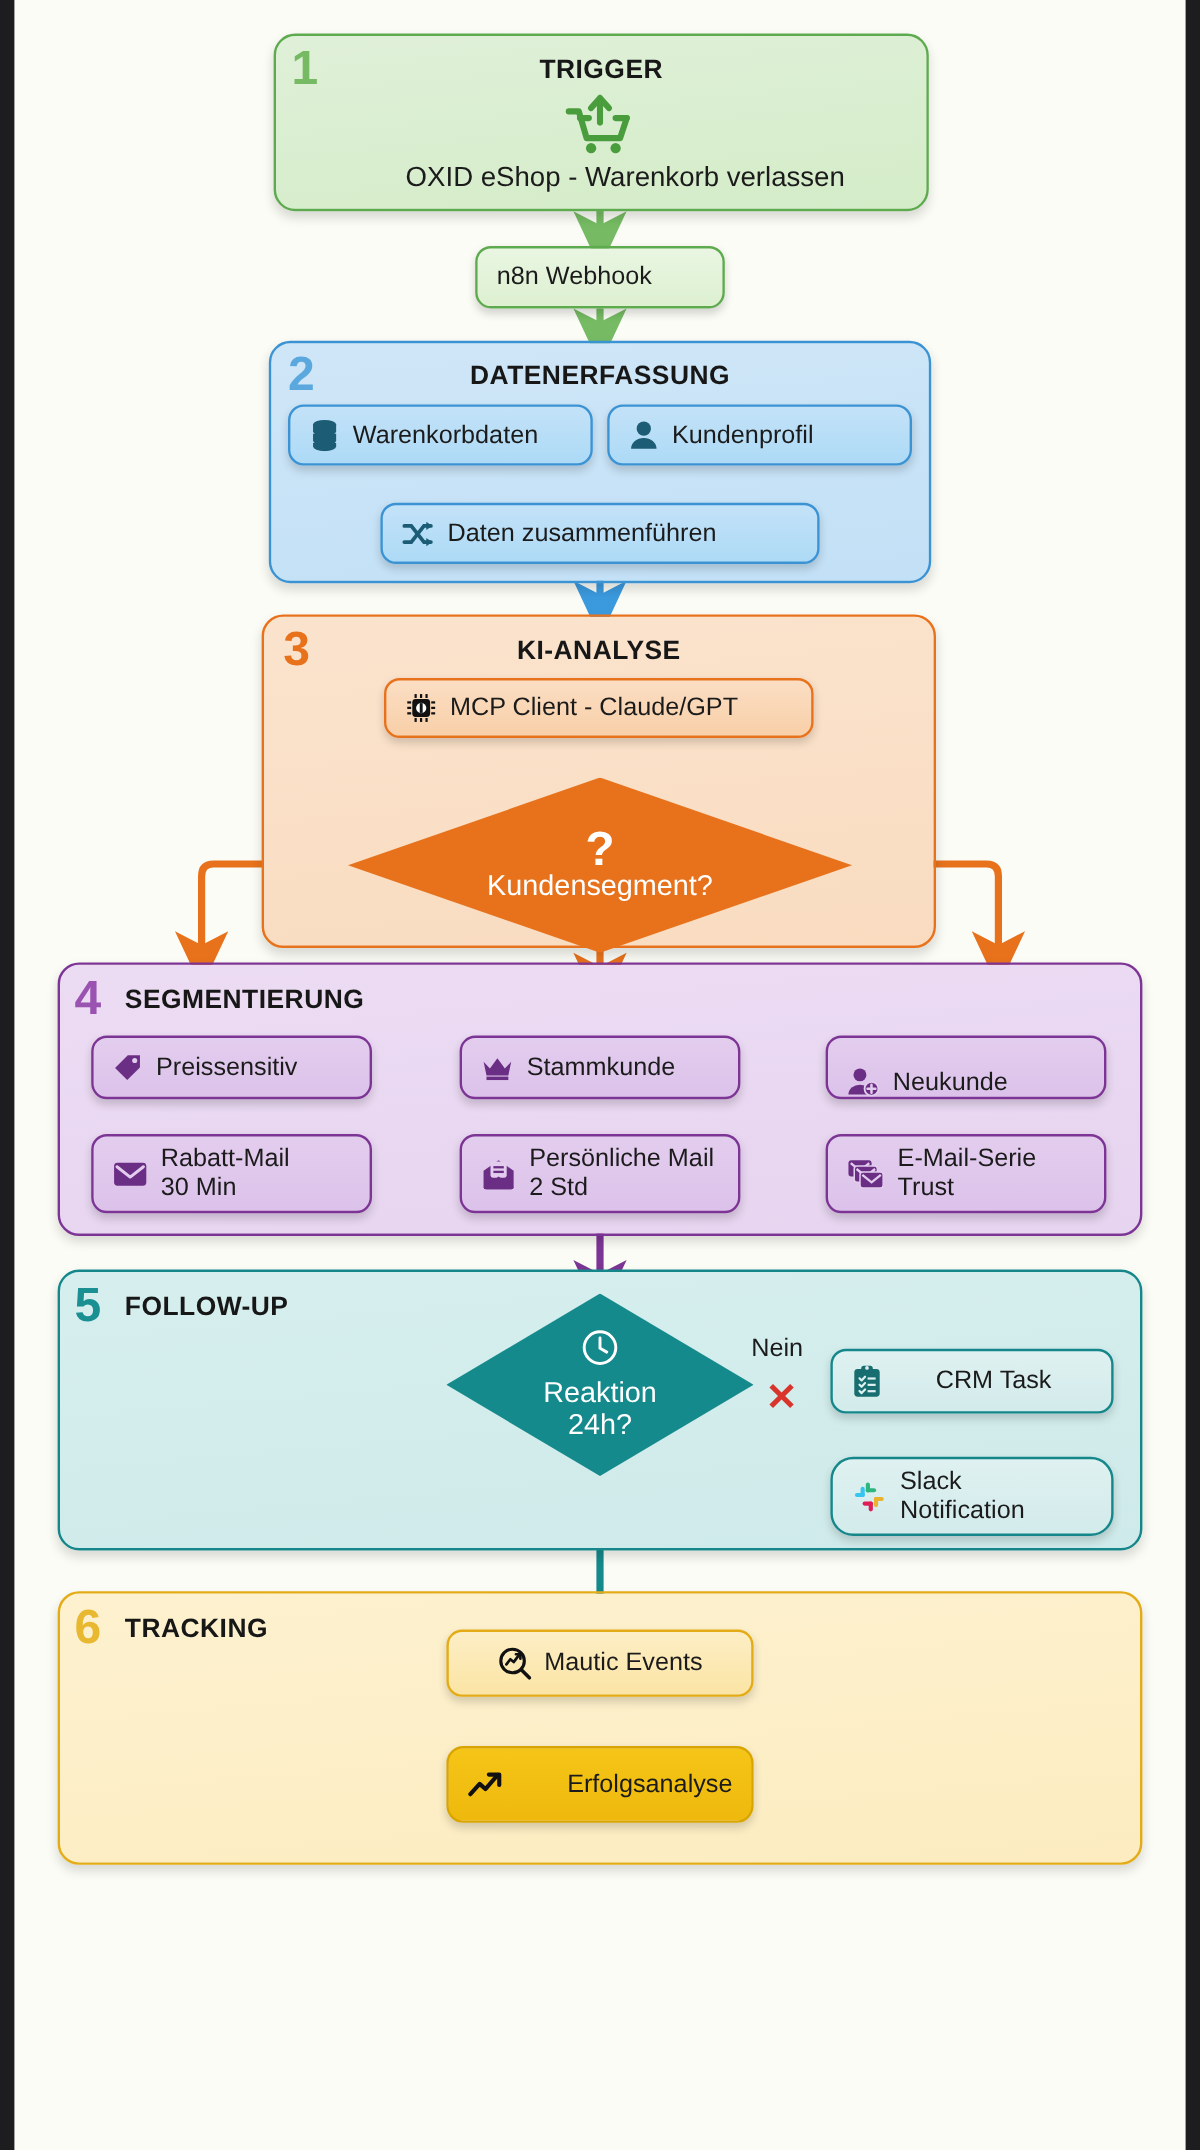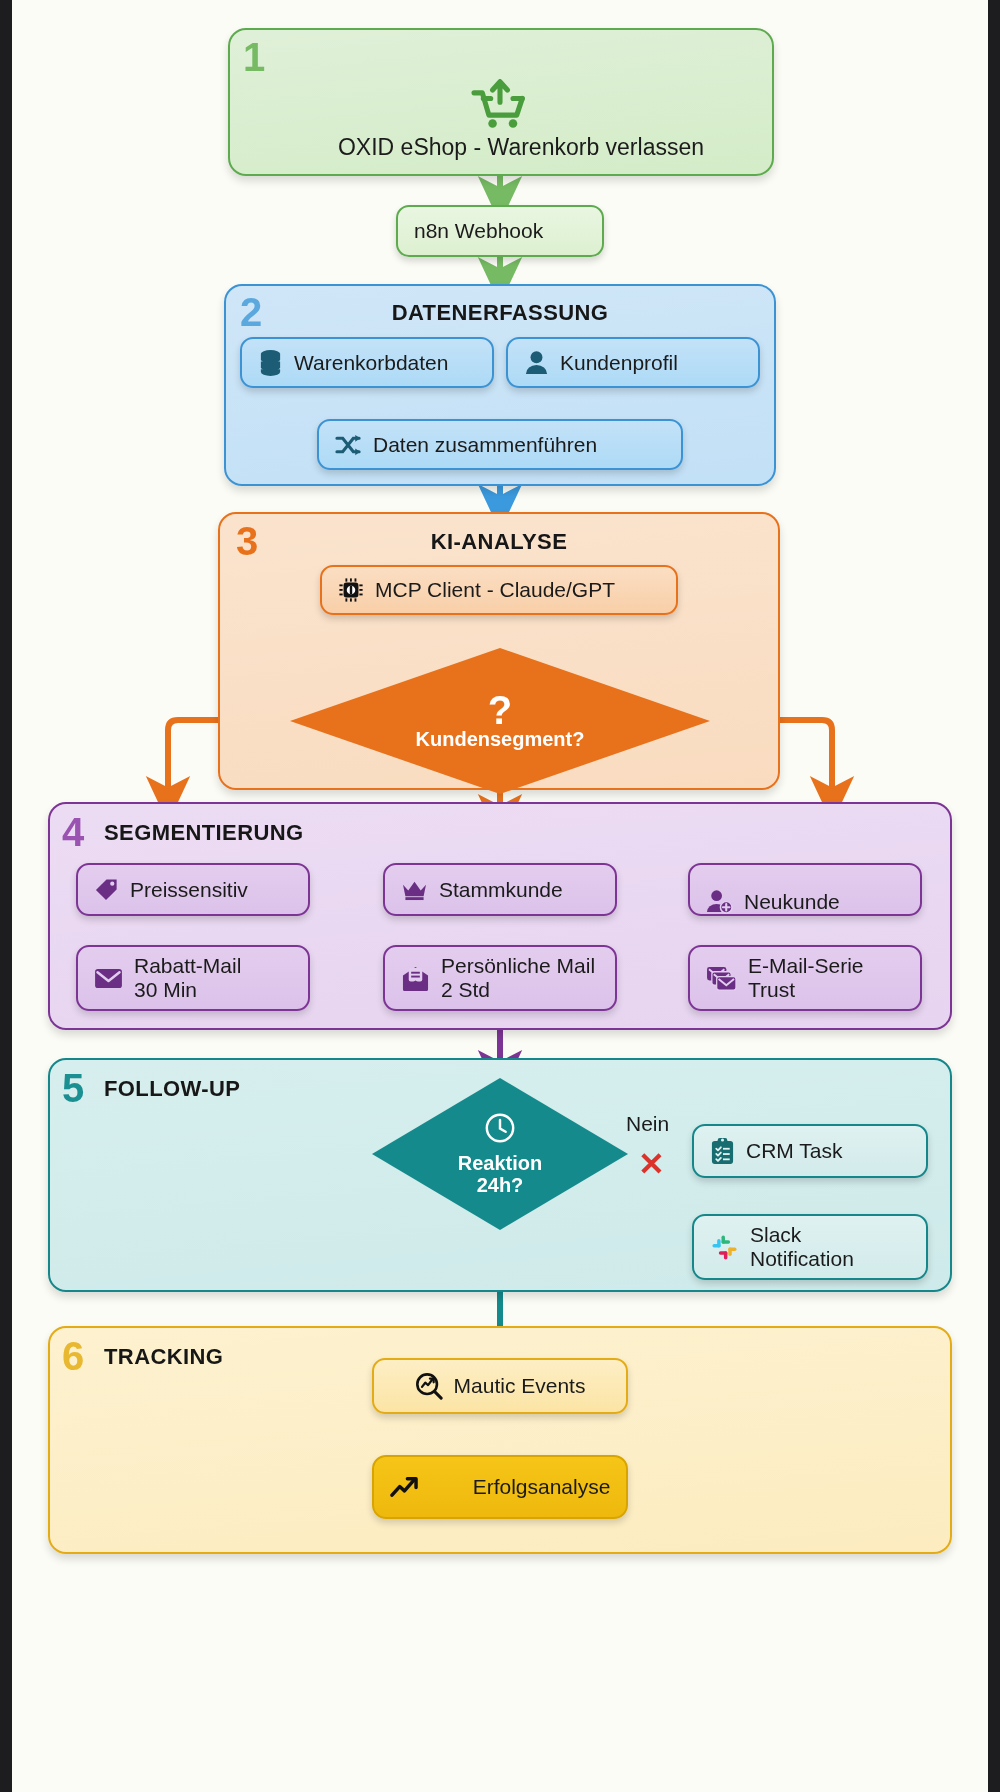--- a/index.html
+++ b/index.html
@@ -67,21 +67,21 @@
   .diamond {
     position: absolute;
     display: flex; flex-direction: column;
     align-items: center; justify-content: center;
     color: #fff; text-align: center;
     clip-path: polygon(50% 0%, 100% 50%, 50% 100%, 0% 50%);
     filter: drop-shadow(0 4px 6px rgba(0,0,0,.2));
   }
   .d-orange { background:#e8721c; }
   .d-teal   { background:#158a8c; }
-  .diamond .dtxt { font-size: 20px; font-weight: 700; line-height: 1.12; }
+  .diamond .dtxt { font-size: 24px; font-weight: 400; line-height: 1.12; }
   .diamond .qm   { font-size: 40px; font-weight: 700; line-height: .9; }
 
   
   #wires { position:absolute; left:0; top:0; width:1000px; height:1792px; pointer-events:none; }
 
   .edge-label {
     position: absolute; font-size: 21px; font-weight: 400; color:#1b1b1b;
   }
 
   
@@ -144,20 +144,21 @@
 
     <path d="M810,1178 L810,1210" stroke="#158a8c" stroke-width="5" fill="none" marker-end="url(#ah-teal)"></path>
 
     <path d="M500,1228 L500,1358" stroke="#158a8c" stroke-width="6" fill="none" marker-end="url(#ah-teal)"></path>
 
     <path d="M500,1412 L500,1452" stroke="#e3ab15" stroke-width="6" fill="none" marker-end="url(#ah-yellow)"></path>
   </svg>
 
   <div class="stage-box s-green" style="left:228px; top:28px; width:546px; height:148px;"></div>
   <div class="stage-num num-green" style="left:243px; top:37px;">1</div>
+  <div class="stage-title" style="left:228px; top:45px; width:546px; text-align:center;">TRIGGER</div>
 
   <div style="position:absolute; left:470px; top:78px; width:60px; height:52px;">
     <svg viewBox="0 0 64 56" width="60" height="52">
       <path d="M32 4 L32 26 M32 4 L24 13 M32 4 L40 13" stroke="#4a9d3d" stroke-width="5.5" fill="none" stroke-linecap="round" stroke-linejoin="round"></path>
       <path d="M4 16 L13 16 L20 40 L50 40 L56 22" stroke="#4a9d3d" stroke-width="5.5" fill="none" stroke-linecap="round" stroke-linejoin="round"></path>
       <path d="M14 22 L22 22 M46 22 L56 22" stroke="#4a9d3d" stroke-width="5.5" fill="none" stroke-linecap="round"></path>
       <circle cx="24" cy="49" r="4.6" fill="#4a9d3d"></circle>
       <circle cx="46" cy="49" r="4.6" fill="#4a9d3d"></circle>
     </svg>
   </div>
@@ -324,38 +325,38 @@
         <path d="M17 8.5 V17.5 L23 21" stroke="#fff" stroke-width="2.6" fill="none" stroke-linecap="round"></path>
       </svg>
     </span>
     <span class="dtxt" style="white-space:pre-line;">Reaktion
 24h?</span>
   </div>
 
   <div class="edge-label" style="left:626px; top:1112px;">Nein</div>
   <div style="position:absolute; left:638px; top:1148px; font-size:32px; font-weight:700; color:#d8342c; line-height:1;">✕</div>
 
-  <div class="node n-teal" style="left:692px; top:1124px; width:236px; height:54px;">
+  <div class="node n-teal" style="left:692px; top:1124px; width:236px; height:54px;text-align:center;">
     <span class="ico">
       <svg viewBox="0 0 26 30" width="25" height="29">
         <rect x="2" y="4" width="22" height="24" rx="3" fill="#176d6f"></rect>
         <rect x="8" y="1" width="10" height="5.5" rx="2.2" fill="#176d6f"></rect>
         <circle cx="13" cy="3" r="1.6" fill="#dff1f1"></circle>
         <path d="M6.5 12 L8.3 13.8 L11.3 10.6" stroke="#dff1f1" stroke-width="1.9" fill="none" stroke-linecap="round" stroke-linejoin="round"></path>
         <path d="M6.5 17.5 L8.3 19.3 L11.3 16.1" stroke="#dff1f1" stroke-width="1.9" fill="none" stroke-linecap="round" stroke-linejoin="round"></path>
         <path d="M6.5 23 L8.3 24.8 L11.3 21.6" stroke="#dff1f1" stroke-width="1.9" fill="none" stroke-linecap="round" stroke-linejoin="round"></path>
         <rect x="13.5" y="11.2" width="7" height="1.9" fill="#dff1f1"></rect>
         <rect x="13.5" y="16.7" width="7" height="1.9" fill="#dff1f1"></rect>
         <rect x="13.5" y="22.2" width="7" height="1.9" fill="#dff1f1"></rect>
       </svg>
     </span>
     <span class="lbl">CRM Task</span>
   </div>
 
-  <div class="node n-teal" style="left:692px; top:1214px; width:236px; height:66px;">
+  <div class="node n-teal" style="left:692px; top:1214px; width:236px; height:66px;border-radius:19px;">
     <span class="ico">
       <svg viewBox="0 0 30 30" width="29" height="29">
         <g>
           <rect x="2.5" y="11.5" width="8.5" height="3.6" rx="1.8" fill="#36c5f0"></rect>
           <rect x="7.4" y="6.2" width="3.6" height="8.9" rx="1.8" fill="#36c5f0"></rect>
           <rect x="11.9" y="2.6" width="3.6" height="8.5" rx="1.8" fill="#2eb67d"></rect>
           <rect x="11.9" y="7.4" width="8.9" height="3.6" rx="1.8" fill="#2eb67d"></rect>
           <rect x="18.9" y="14.9" width="8.5" height="3.6" rx="1.8" fill="#ecb22e"></rect>
           <rect x="18.9" y="14.9" width="3.6" height="8.9" rx="1.8" fill="#ecb22e"></rect>
           <rect x="14.4" y="18.9" width="3.6" height="8.5" rx="1.8" fill="#e01e5a"></rect>

